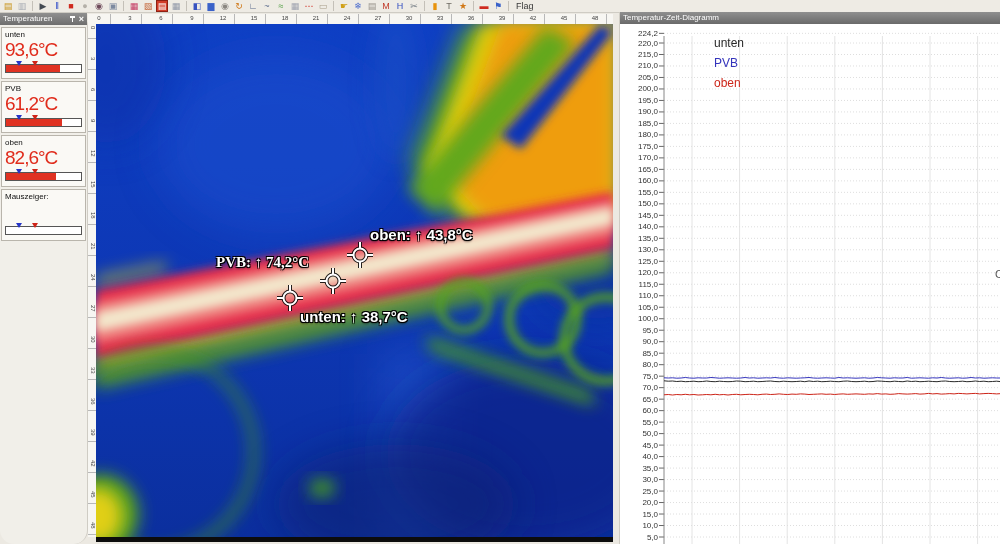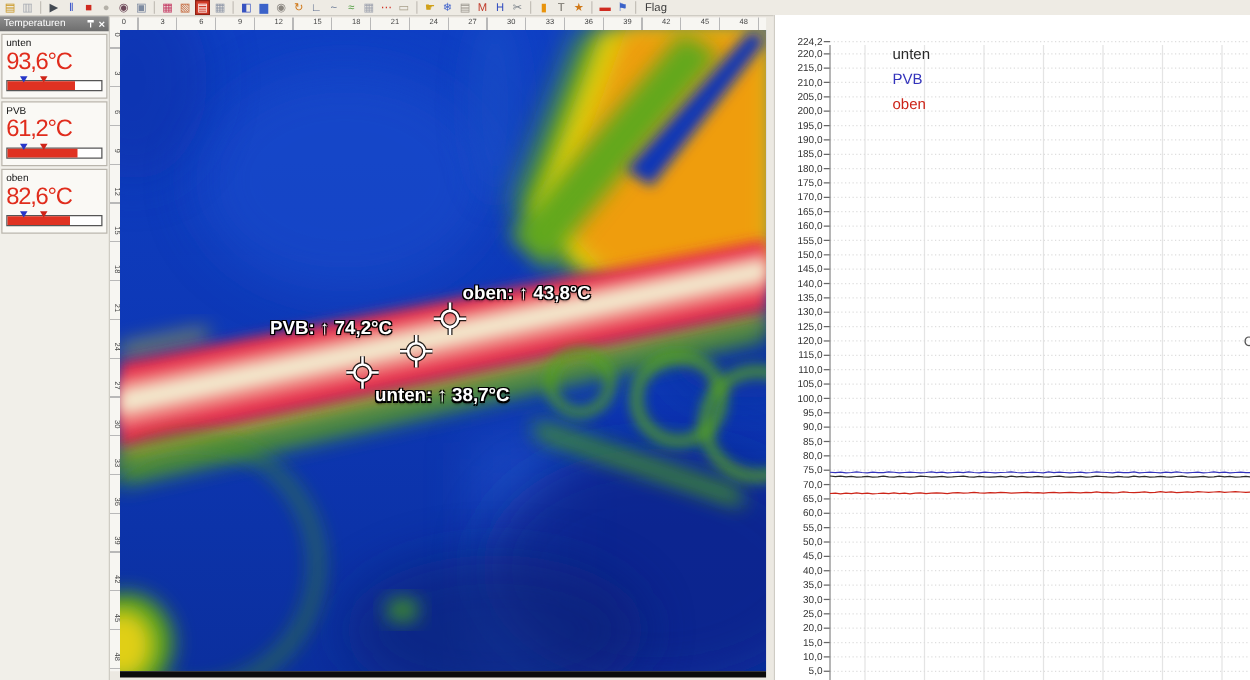--- a/index.html
+++ b/index.html
@@ -10,21 +10,21 @@
 
   
   .toolbar{left:0;top:0;width:1000px;height:13px;background:#eeebe4;
            border-bottom:1px solid #cfccc4;display:flex;align-items:center;gap:2px;padding-left:2px;box-sizing:border-box;}
   .tb-icon{width:12px;height:12px;line-height:12px;text-align:center;font-size:9px;display:inline-block;}
   .tb-icon.active{background:#d23c28;border:1px solid #8f2114;box-sizing:border-box;line-height:10px;}
   .tb-sep{width:1px;height:10px;background:#c4c0b8;margin:0 2px;display:inline-block;}
   .tb-label{font-size:9px;color:#3a3a3a;margin-left:3px;}
 
   
-  .left-panel{left:0;top:13px;width:88px;height:531px;background:#f1efe9;border-right:1px solid #cfccc4;box-sizing:border-box;}
+  .left-panel{left:0;top:13px;width:88px;height:531px;background:#f1efe9;border-right:1px solid #cfccc4;box-sizing:border-box;border-radius:14px;}
   .panel-header{height:12px;background:linear-gradient(#8f8f8f,#6e6e6e);color:#fff;
                 font-size:8px;line-height:12px;padding:0 3px;display:flex;align-items:center;}
   .panel-header .ph-title{flex:1;white-space:nowrap;overflow:hidden;}
   .pin-icon{width:7px;height:8px;position:relative;display:inline-block;margin-right:3px;}
   .pin-icon::before{content:"";position:absolute;left:1px;top:1px;width:5px;height:2px;background:#fff;}
   .pin-icon::after{content:"";position:absolute;left:3px;top:3px;width:1px;height:4px;background:#fff;}
   .close-glyph{font-size:9px;font-weight:bold;line-height:10px;}
   .temp-section{margin:2px 1px 0 1px;background:#faf9f5;border:1px solid #b9b5ac;padding:2px 3px 5px 3px;position:relative;}
   .ts-label{font-size:8px;color:#111;margin-bottom:0px;}
   .ts-value{font-size:19px;color:#e02c1c;letter-spacing:-1px;white-space:nowrap;}
@@ -130,20 +130,29 @@
         <div class="gauge-fill" style="width: 74.2%;"></div>
         <span class="gauge-marker blue" style="left: 17%;"></span>
         <span class="gauge-marker red" style="left: 38%;"></span>
       </div>
   </div>
   <div class="temp-section">
     <div class="ts-label">oben</div>
     <div class="ts-value">82,6°C</div>
     <div class="gauge">
         <div class="gauge-fill" style="width: 67.1%;"></div>
+        <span class="gauge-marker blue" style="left: 17%;"></span>
+        <span class="gauge-marker red" style="left: 38%;"></span>
+      </div>
+  </div>
+  <div class="temp-section mouse">
+    <div class="ts-label">Mauszeiger:</div>
+    <div class="ts-value"></div>
+    <div class="gauge">
+        <div class="gauge-fill" style="width: 0%;"></div>
         <span class="gauge-marker blue" style="left: 17%;"></span>
         <span class="gauge-marker red" style="left: 38%;"></span>
       </div>
   </div>
 </div>
 
 <div class="abs ruler-corner"></div>
 <div class="abs ruler-top">
     <span style="left: 3px;">0</span>
     <span style="left: 34px;">3</span>
@@ -265,27 +274,30 @@
         <path d="M15 2v6.5M15 21.5V28M2 15h6.5M21.5 15H28"></path>
       </g>
     <g stroke="#fff" stroke-width="2" fill="none">
         <circle cx="15" cy="15" r="6.5"></circle>
         <path d="M15 2v6.5M15 21.5V28M2 15h6.5M21.5 15H28"></path>
       </g>
   </svg>
 
   
   <div class="anno" style="left:274px;top:202px;">oben: ↑ 43,8°C</div>
-  <div class="anno" style="left:120px;top:230px;">PVB: ↑ 74,2°C</div>
+  <div class="anno" style="left:120px;top:230px;font-family:Liberation Serif, serif;">PVB: ↑ 74,2°C</div>
   <div class="anno" style="left:204px;top:284px;">unten: ↑ 38,7°C</div>
 </div>
 <div class="abs image-strip"></div>
 <div class="abs splitter"></div>
 
 <div class="abs chart-panel">
+  <div class="panel-header">
+    <span class="ph-title">Temperatur-Zeit-Diagramm</span>
+  </div>
   <svg class="chart-svg" id="chart" width="381" height="520" viewBox="0 0 381 520">
       <line x1="72" y1="12" x2="72" y2="520" stroke="#e4e4e4" stroke-width="1"></line>
       <line x1="119.6" y1="12" x2="119.6" y2="520" stroke="#e4e4e4" stroke-width="1"></line>
       <line x1="167.2" y1="12" x2="167.2" y2="520" stroke="#e4e4e4" stroke-width="1"></line>
       <line x1="214.8" y1="12" x2="214.8" y2="520" stroke="#e4e4e4" stroke-width="1"></line>
       <line x1="262.4" y1="12" x2="262.4" y2="520" stroke="#e4e4e4" stroke-width="1"></line>
       <line x1="310" y1="12" x2="310" y2="520" stroke="#e4e4e4" stroke-width="1"></line>
       <line x1="357.6" y1="12" x2="357.6" y2="520" stroke="#e4e4e4" stroke-width="1"></line>
       <line x1="44" y1="9.349660000000027" x2="381" y2="9.349660000000027" stroke="#dedede" stroke-width="1" stroke-dasharray="1,2"></line>
       <line x1="39" y1="9.349660000000027" x2="44" y2="9.349660000000027" stroke="#666" stroke-width="1"></line>

